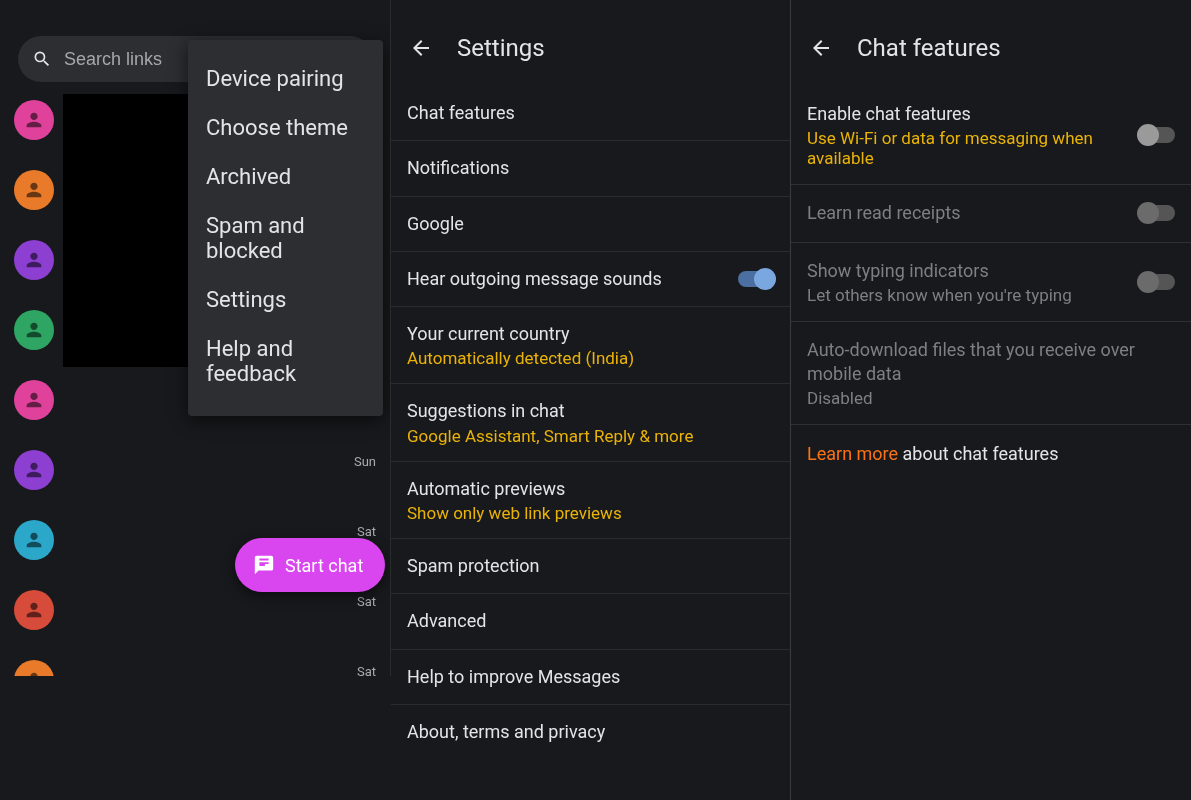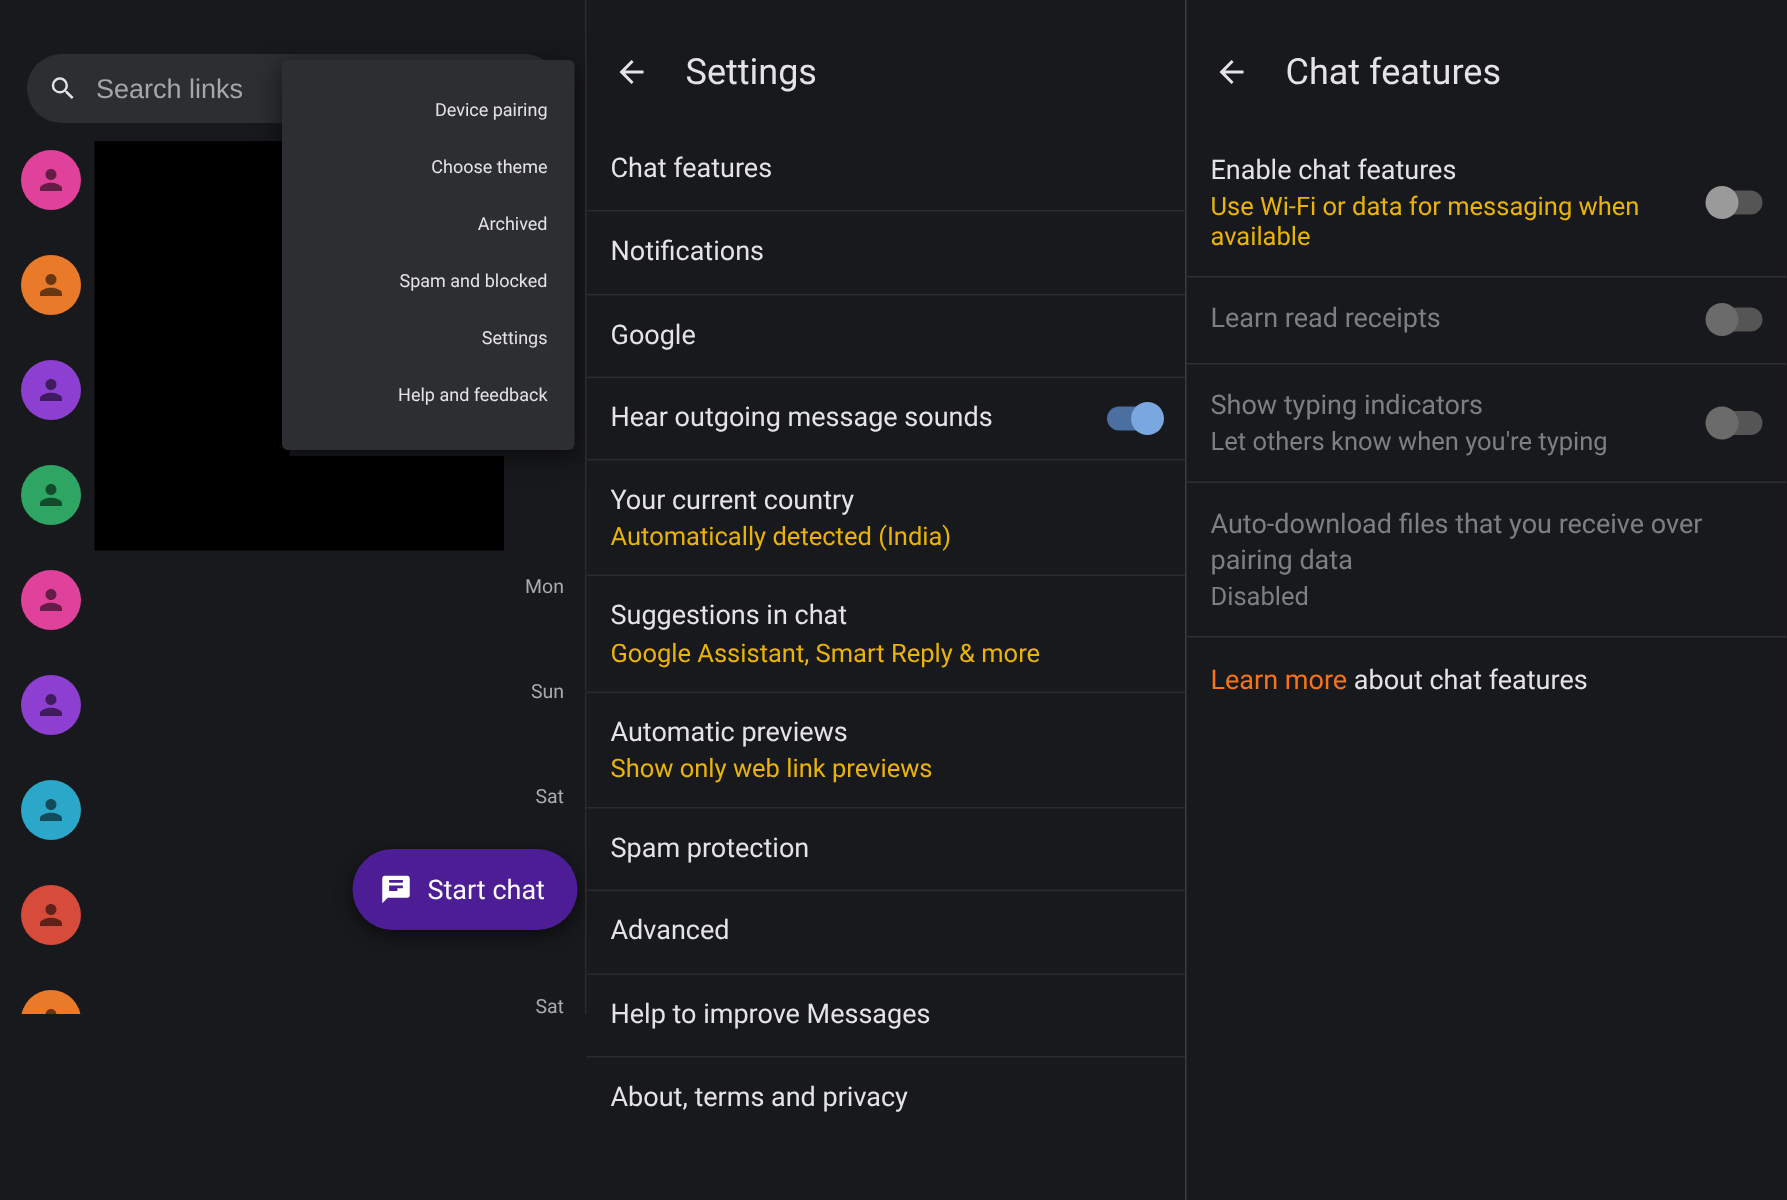--- a/index.html
+++ b/index.html
@@ -65,33 +65,32 @@
     position: absolute;
     top: 40px; left: 188px;
     width: 195px;
     background: #2d2e31;
     border-radius: 4px;
     box-shadow: 0 4px 18px rgba(0,0,0,.6);
     padding: 14px 0 18px 0;
   }
   .popup-item {
     padding: 12px 18px;
-    font-size: 12px;
+    font-size: 22px;
     color: #e4e4e6;
     cursor: pointer;
-    text-align: right;
   }
 
   
   .fab {
     position: absolute;
-    bottom: 56px; left: 235px;
+    bottom: 84px; left: 235px;
     height: 54px;
     padding: 0 22px 0 18px;
-    background: #4c1d95;
+    background: #d946ef;
     border-radius: 27px;
     display: flex; align-items: center; gap: 10px;
     color: #fff; font-size: 18px;
     box-shadow: 0 4px 12px rgba(0,0,0,.5);
     cursor: pointer;
   }
   .fab svg { width: 22px; height: 22px; fill: #fff; }
 
   
   .panel2 {
@@ -343,21 +342,21 @@
       </div>
       <div class="row disabled">
         <div class="row-text">
           <div class="row-title">Show typing indicators</div>
           <div class="row-sub">Let others know when you're typing</div>
         </div>
         <div class="toggle"></div>
       </div>
       <div class="row disabled">
         <div class="row-text">
-          <div class="row-title">Auto-download files that you receive over pairing data</div>
+          <div class="row-title">Auto-download files that you receive over mobile data</div>
           <div class="row-sub">Disabled</div>
         </div>
       </div>
     </div>
   <div class="learn-row">
     <a href="#">Learn more</a><span class="rest"> about chat features</span>
   </div>
 </div>
 
 </body></html>

